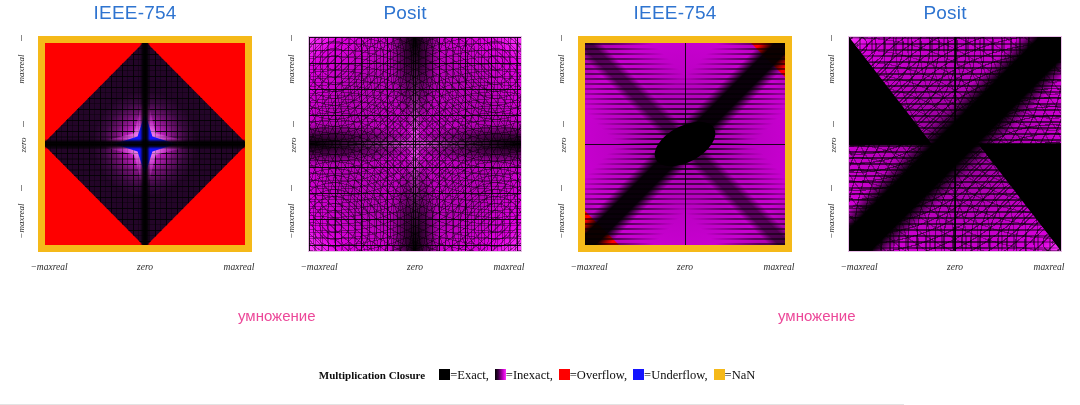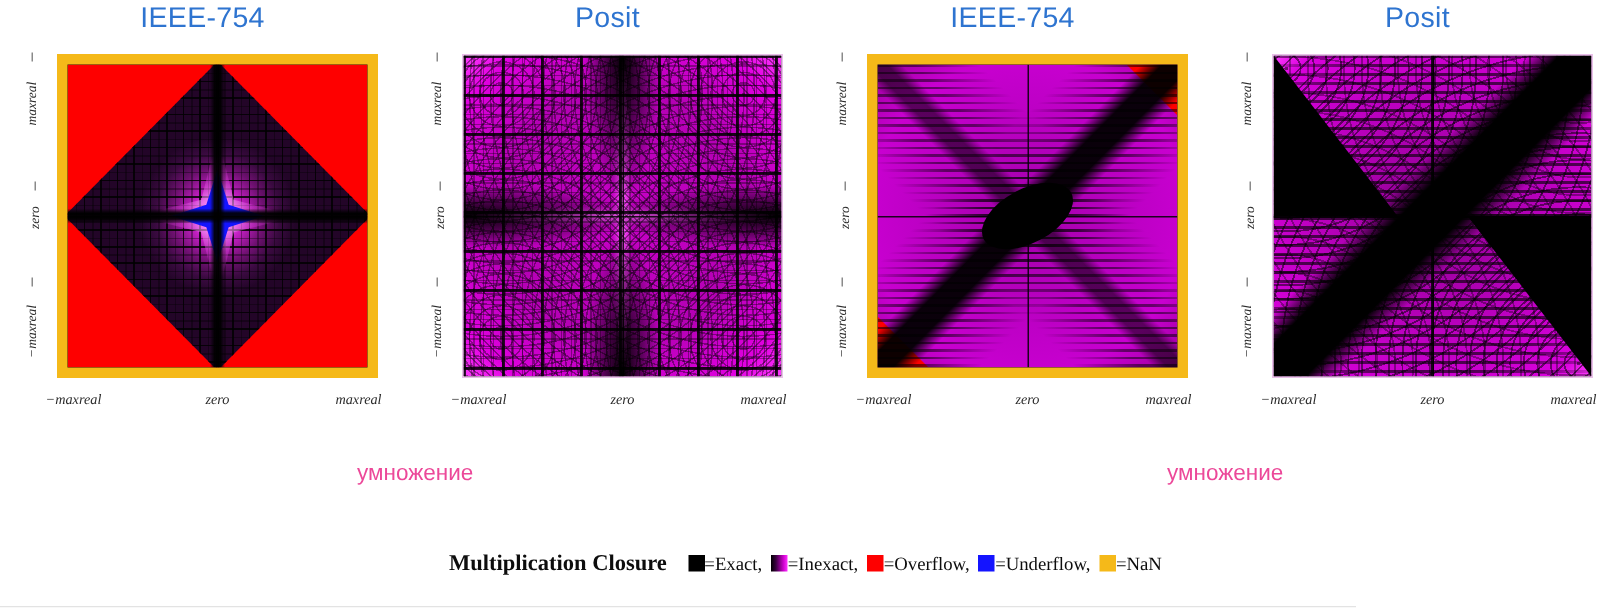--- a/index.html
+++ b/index.html
@@ -99,21 +99,21 @@
     left:0;top:368px;width:1080px;
     text-align:center;
     font-family:"Liberation Serif", serif;
     font-size:12.5px;
     color:#0d0d0d;
     white-space:nowrap;
   }
   .legend-title{
     font-weight:bold;
     font-family:"Liberation Serif", serif;
-    font-size:15px;
+    font-size:11px;
     margin-right:14px;
   }
   .sw{
     display:inline-block;
     width:11px;height:11px;
     vertical-align:-1px;
     margin-right:0px;
   }
   .legend-item{ margin-right:6px;margin-top:16px; }
 

